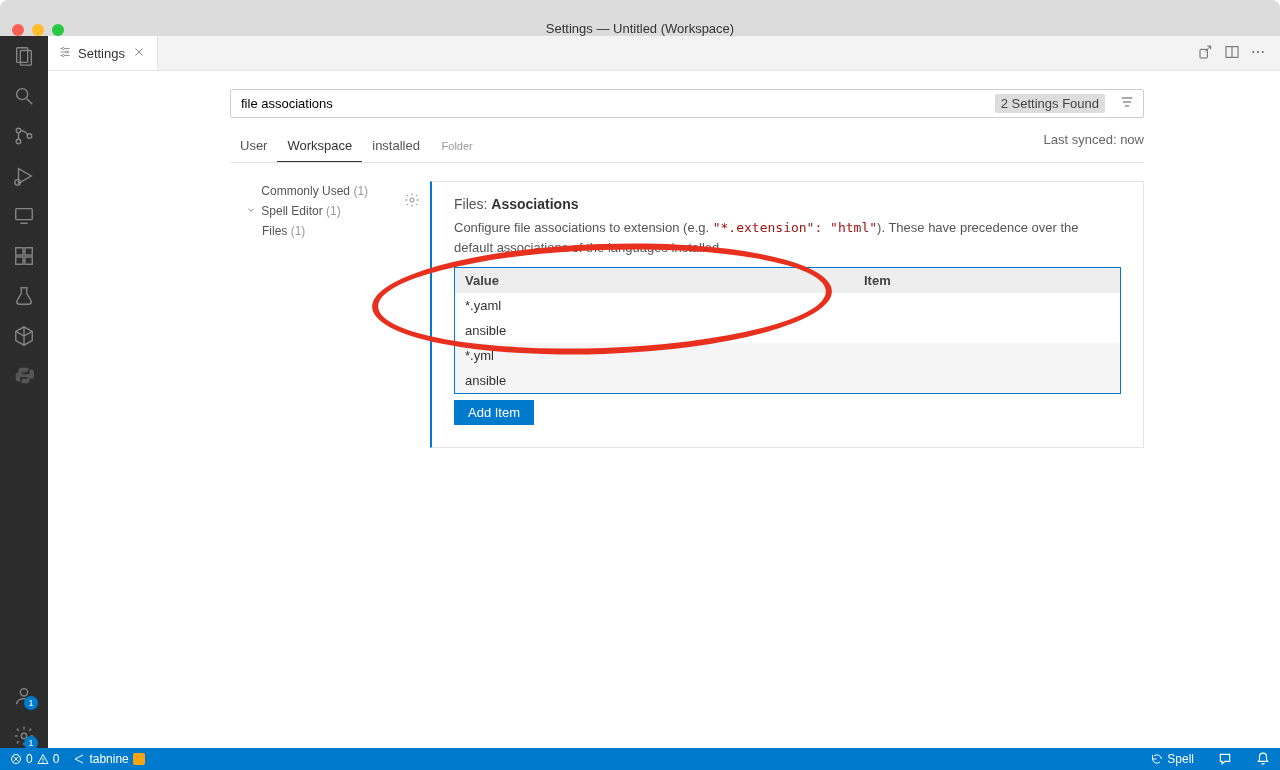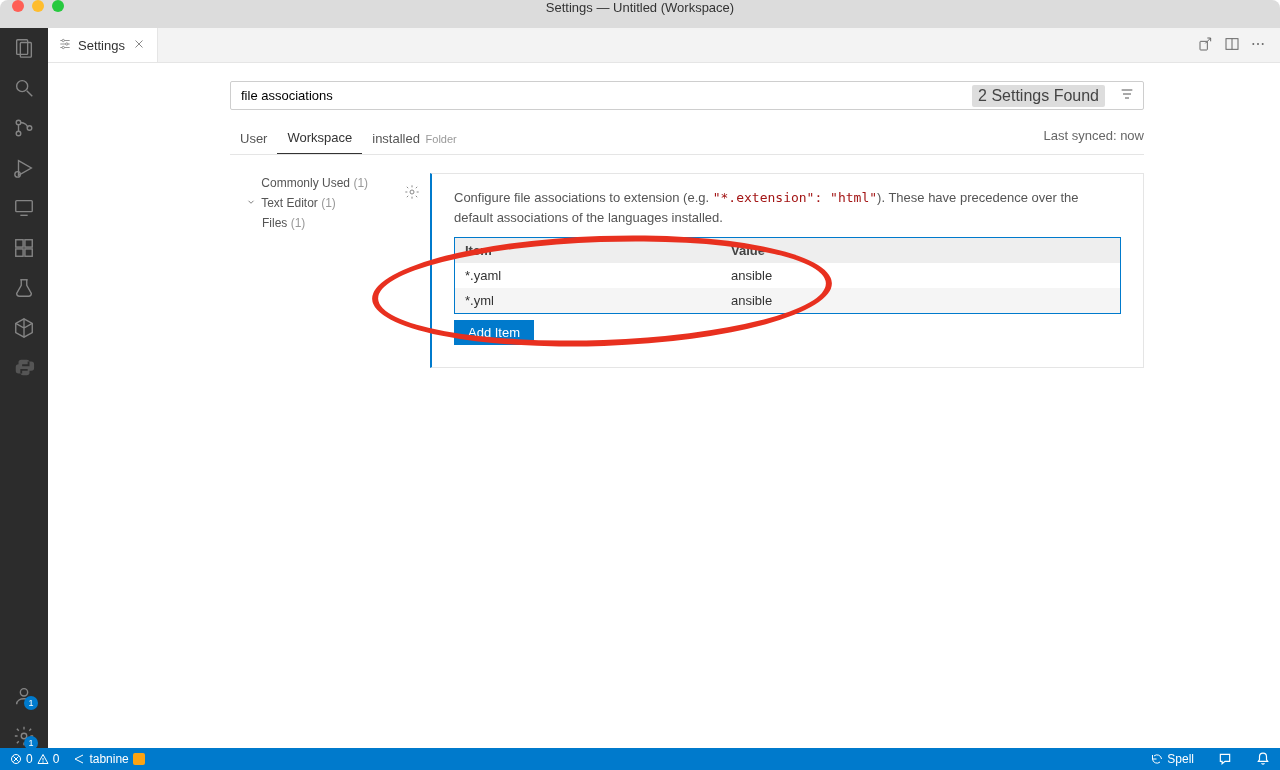--- a/index.html
+++ b/index.html
@@ -1,20 +1,20 @@
 <!DOCTYPE html>
 <html><head>
 <meta charset="utf-8">
 <style>
 * { box-sizing: border-box; margin: 0; padding: 0; }
 body { font-family: -apple-system, BlinkMacSystemFont, "Segoe UI", sans-serif; font-size: 13px; color: #333; background: #fff; overflow: hidden; }
 .window { width: 1280px; height: 770px; display: flex; flex-direction: column; position: relative; }
 
 
-.titlebar { height: 28px; background: #dcdcdc; display: flex; align-items: flex-start; position: relative; border-top-left-radius: 8px; border-top-right-radius: 8px; }
+.titlebar { height: 36px; background: #dcdcdc; display: flex; align-items: flex-end; position: relative; border-top-left-radius: 8px; border-top-right-radius: 8px; }
 .traffic { display: flex; gap: 8px; padding-left: 12px; }
 .dot { width: 12px; height: 12px; border-radius: 50%; }
 .dot.red { background: #ff5f56; }
 .dot.yellow { background: #ffbd2e; }
 .dot.green { background: #27c93f; }
 .title-txt { position: absolute; left: 50%; transform: translateX(-50%); font-size: 13px; color: #333; }
 
 
 .main { flex: 1; display: flex; min-height: 0; }
 
@@ -33,48 +33,48 @@
 .tab { height: 100%; display: flex; align-items: center; padding: 0 10px; gap: 6px; background: #fff; border-right: 1px solid #e5e5e5; cursor: pointer; }
 .tab .tab-ico { color: #888; }
 .tab .close { color: #888; padding: 2px; }
 .tabbar-actions { margin-left: auto; display: flex; gap: 10px; padding-right: 14px; color: #666; }
 
 
 .content { flex: 1; overflow: auto; padding: 18px 0 1px 0; }
 
 .search-row { margin: 0 136px 0 182px; display: flex; align-items: center; border: 1px solid #cecece; border-radius: 2px; }
 .search-input { flex: 1; border: none; outline: none; padding: 6px 10px; font-size: 13px; background: transparent; }
-.found-badge { background: #ddd; color: #444; font-size: 16px; padding: 2px 6px; margin-right: 6px; border-radius: 2px; }
+.found-badge { background: #ddd; color: #444; font-size: 13px; padding: 2px 6px; margin-right: 6px; border-radius: 2px; }
 .filter-ico { color: #555; padding: 0 8px; }
 
-.scope-row { margin: 14px 136px 0 182px; border-bottom: 1px solid #e5e5e5; display: flex; align-items: center; }
+.scope-row { margin: 14px 136px 0 182px; border-bottom: 1px solid #e5e5e5; display: flex; align-items: flex-start; }
 .scope-tab { padding: 6px 10px 8px; color: #555; cursor: pointer; font-size: 13px; }
 .scope-tab.active { color: #333; border-bottom: 1px solid #333; font-weight: 500; }
-.scope-tab .subtle { color: #999; font-size: 11px; margin-left: 2px; }
+.scope-tab .subtle { color: #999; font-size: 11px; margin-left: 18px; }
 .sync { margin-left: auto; color: #666; font-size: 13px; padding-bottom: 8px; }
 
 .body-row { display: flex; margin-top: 18px; }
 
 .tree { width: 200px; padding-left: 16px; margin-left: 182px; font-size: 12px; color: #555; }
 .tree .node { padding: 3px 0; cursor: pointer; }
 .tree .node .cnt { color: #999; }
 .tree .sub { padding-left: 16px; }
 .tree .chev { display: inline-block; width: 12px; }
 
 .panel { margin-left: 0; margin-right: 136px; flex: 1; border: 1px solid #e5e5e5; padding: 14px 22px 22px 22px; position: relative; border-left: 2px solid #007acc; }
 .gear-left { position: absolute; left: -28px; top: 10px; color: #888; }
 .setting-head { font-size: 14px; margin-bottom: 6px; }
 .setting-head .lbl { color: #555; }
 .setting-head .name { font-weight: 600; color: #333; }
 .setting-desc { font-size: 13px; color: #555; line-height: 1.5; margin-bottom: 10px; }
 .setting-desc code { font-family: Menlo, Consolas, monospace; color: #a31515; }
 
 .assoc-table { border: 1px solid #007acc; width: 100%; }
 .assoc-table .thead { display: flex; background: #eeeeee; font-weight: 600; color: #444; }
-.assoc-table .trow { display: flex; }
+.assoc-table .trow { display: flex; flex-direction: column; }
 .assoc-table .trow:nth-child(odd) { background: #f5f5f5; }
 .assoc-table .cell { padding: 5px 10px; font-size: 13px; }
 .assoc-table .c1 { width: 40%; }
 .assoc-table .c2 { flex: 1; }
 .add-btn { margin-top: 6px; background: #007acc; color: #fff; border: none; padding: 5px 14px; font-size: 13px; cursor: pointer; text-align: center; }
 
 .red-ellipse { position: absolute; border: 6px solid #e8301f; border-radius: 50%; pointer-events: none; left: -60px; top: 62px; width: 460px; height: 110px; transform: rotate(-2deg); }
 
 
 .statusbar { height: 22px; background: #007acc; color: #fff; display: flex; align-items: center; font-size: 12px; padding: 0 10px; gap: 14px; }
@@ -237,43 +237,47 @@
           <div class="tree">
             <div class="node">
               <span class="chev"></span>
               <span>Commonly Used</span>
               <span class="cnt">(1)</span>
             </div>
             <div class="node">
               <span class="chev"><svg width="10" height="10" viewBox="0 0 24 24" stroke="#666" fill="none" stroke-width="2">
                     <polyline points="6 9 12 15 18 9"></polyline>
                   </svg></span>
-              <span>Text Editor</span>
+              <span>Spell Editor</span>
               <span class="cnt">(1)</span>
             </div>
             <div class="node sub">
               <span>Files</span>
               <span class="cnt">(1)</span>
             </div>
           </div>
 
           <div class="panel">
             <span class="gear-left"><svg width="16" height="16" viewBox="0 0 24 24" stroke="#888" fill="none" stroke-width="1.5">
                   <circle cx="12" cy="12" r="3"></circle>
                   <path d="M12 2v3M12 19v3M4.2 4.2l2.1 2.1M17.7 17.7l2.1 2.1M2 12h3M19 12h3M4.2 19.8l2.1-2.1M17.7 6.3l2.1-2.1"></path>
                 </svg></span>
 
+            <div class="setting-head">
+              <span class="lbl">Files:</span>
+              <span class="name">Associations</span>
+            </div>
             <div class="setting-desc">
               <span>Configure file associations to extension (e.g. </span><code>"*.extension": "html"</code><span>). These have precedence over the default associations of the languages installed.</span>
             </div>
 
             <div class="assoc-table">
               <div class="thead">
+                <div class="cell c2">Value</div>
                 <div class="cell c1">Item</div>
-                <div class="cell c2">Value</div>
               </div>
               <div class="trow">
                 <div class="cell c1">*.yaml</div>
                 <div class="cell c2">ansible</div>
               </div>
               <div class="trow">
                 <div class="cell c1">*.yml</div>
                 <div class="cell c2">ansible</div>
               </div>
             </div>

